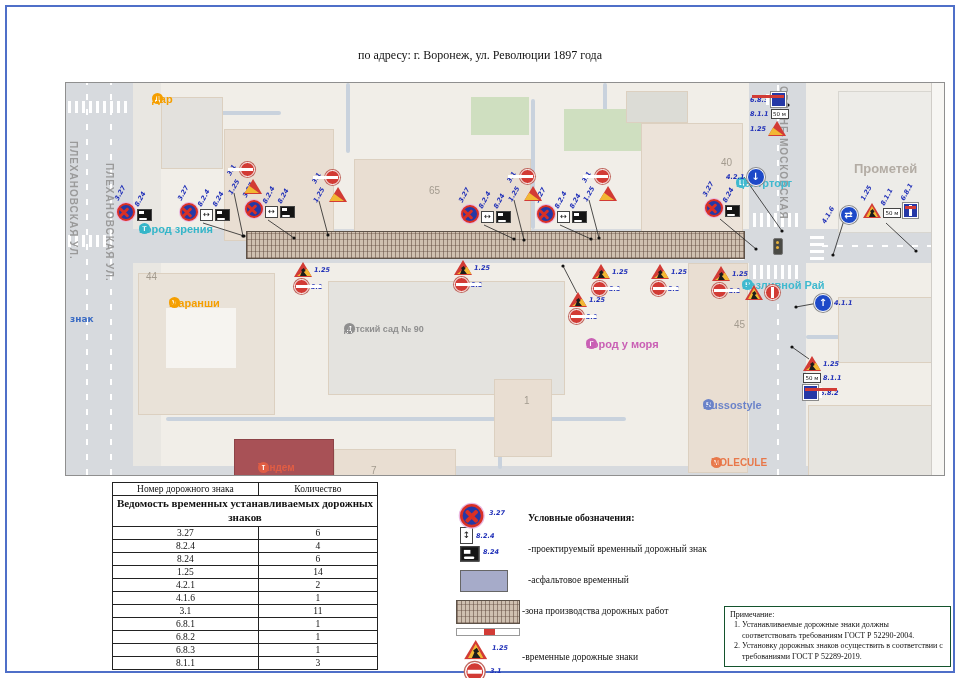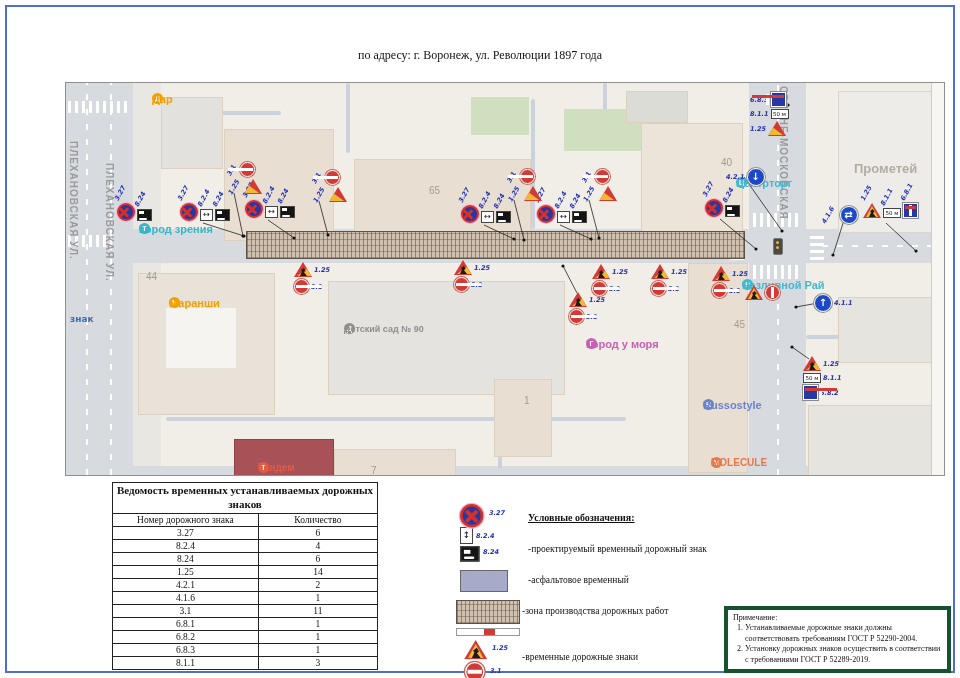--- a/index.html
+++ b/index.html
@@ -88,21 +88,21 @@
   .lg-title{font-size:10px;}
   .lg-row{display:flex;align-items:center;gap:3px;}
   .lg-pole{width:2px;height:5px;background:#666;margin-left:8px;}
   .scale13{transform:scale(1.3);transform-origin:left top;}
   .redbar{width:62px;height:6px;border:1px solid #999;
           background:linear-gradient(90deg,#fff 0 44%,#d23b35 44% 62%,#fff 62%);}
   .asph{width:46px;height:20px;background:#a6abc9;border:1px solid #666;}
   .hatchsw{width:62px;height:22px;}
 
   
-  .notes{position:absolute;left:724px;top:606px;width:227px;border:4px solid #14532d;
+  .notes{position:absolute;left:724px;top:606px;width:227px;border:1px solid #14532d;
          padding:3px 5px 4px;font-size:8px;line-height:1.3;color:#111;box-sizing:border-box;}
   .notes ol{margin:0;padding-left:12px;}
 </style>
 </head>
 <body>
 
 <div class="page">
   <div class="frame"></div>
   <div class="subtitle">по адресу: г. Воронеж, ул. Революции 1897 года</div>
 
@@ -505,26 +505,26 @@
             <span class="s-label rotl">6.8.1</span>
             <span class="s-sq68"></span>
           </div>
         </div>
       </div>
   </div>
 
   <table class="signtable">
     <thead>
       <tr>
-          <td class="ttl" colspan="2">Ведомость временных устанавливаемых дорожных знаков</td>
-        </tr>
-      <tr>
         <th style="width:55%;">Номер дорожного знака</th>
         <th>Количество</th>
       </tr>
+      <tr>
+          <td class="ttl" colspan="2">Ведомость временных устанавливаемых дорожных знаков</td>
+        </tr>
     </thead>
     <tbody id="tbody">
         <tr>
           <td>3.27</td>
           <td>6</td>
         </tr>
         <tr>
           <td>8.2.4</td>
           <td>4</td>
         </tr>
@@ -561,21 +561,21 @@
           <td>1</td>
         </tr>
         <tr>
           <td>8.1.1</td>
           <td>3</td>
         </tr>
       </tbody>
   </table>
 
   <div class="legend">
-    <div class="abs lg-title" style="left:72px;top:8px;font-weight:bold;text-decoration:underline;">Условные обозначения:</div>
+    <div class="abs lg-title" style="left:72px;top:8px;font-weight:bold;">Условные обозначения:</div>
     <div class="abs" style="left:4px;top:0;">
       <div class="lg-row">
           <span class="s-c327 scale13">
             <i></i>
             <i></i>
           </span>
         <span class="s-label" style="margin-left:8px;">3.27</span>
         </div>
       <div class="lg-pole"></div>
       <div class="lg-row">

